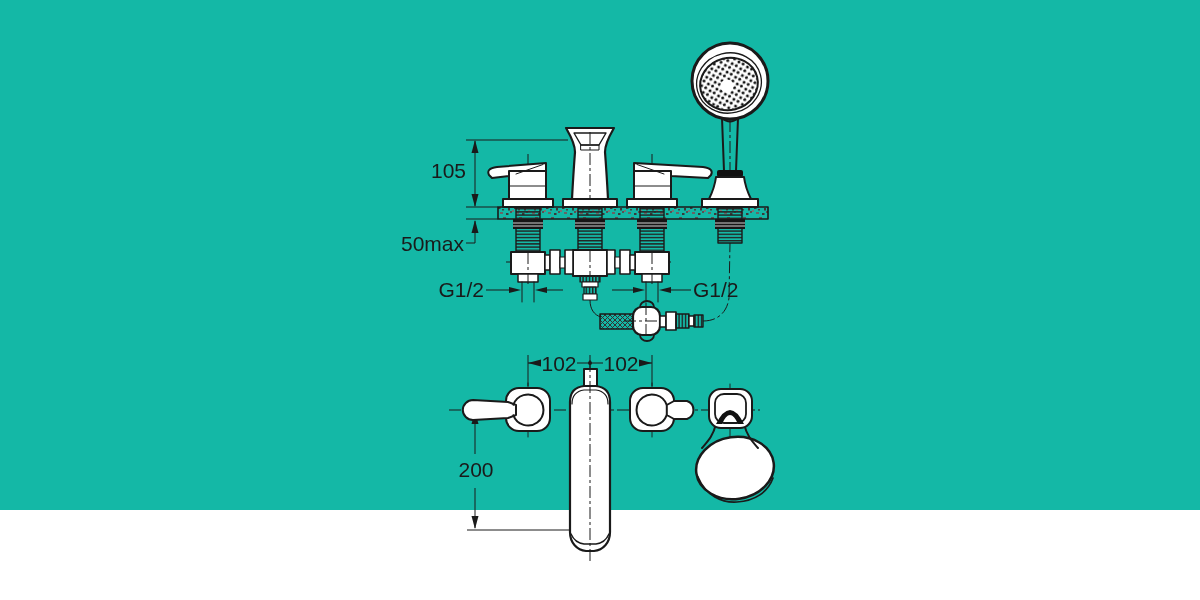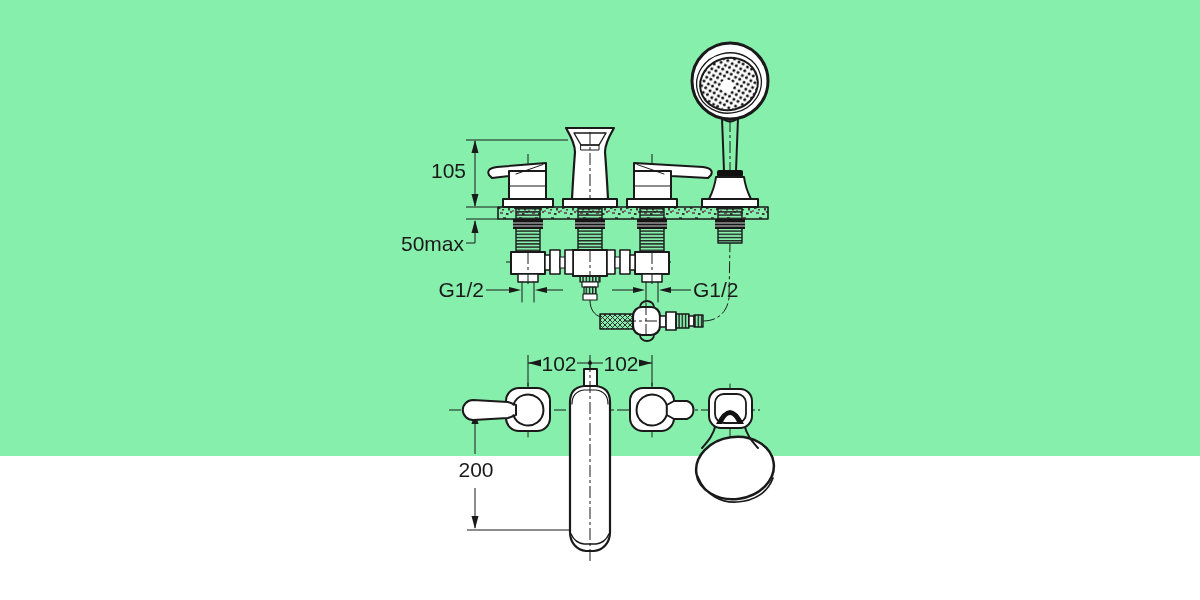--- a/index.html
+++ b/index.html
@@ -1,16 +1,16 @@
 <!DOCTYPE html>
 <html><head>
 <meta charset="utf-8">
 <style>
   html,body{margin:0;padding:0;background:#ffffff;width:1200px;height:600px;overflow:hidden;}
-  #stage{position:relative;width:1200px;height:456px;background:#86efac;}
+  #stage{position:relative;width:1200px;height:510px;background:#14b8a6;}
   svg{position:absolute;left:0;top:0;}
   .s{stroke:#1a1a1a;stroke-linecap:round;stroke-linejoin:round;}
   .c{stroke:#1a1a1a;stroke-width:1;fill:none;stroke-dasharray:12 3 3 3;}
   .d{stroke:#1a1a1a;stroke-width:1;fill:none;}
   .t{font-family:"Liberation Sans", sans-serif;font-size:21px;fill:#1a1a1a;}
   .ar{fill:#1a1a1a;stroke:none;}
 </style>
 </head>
 <body>
 

